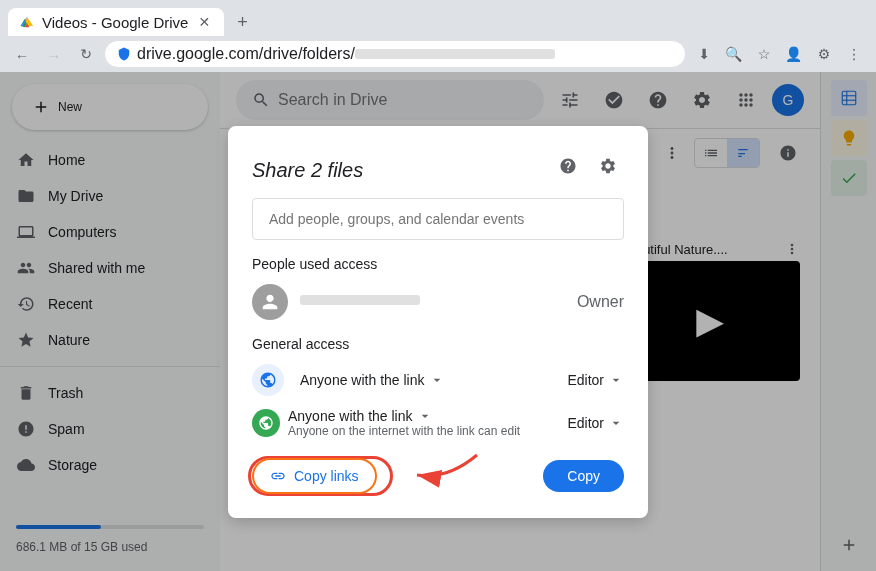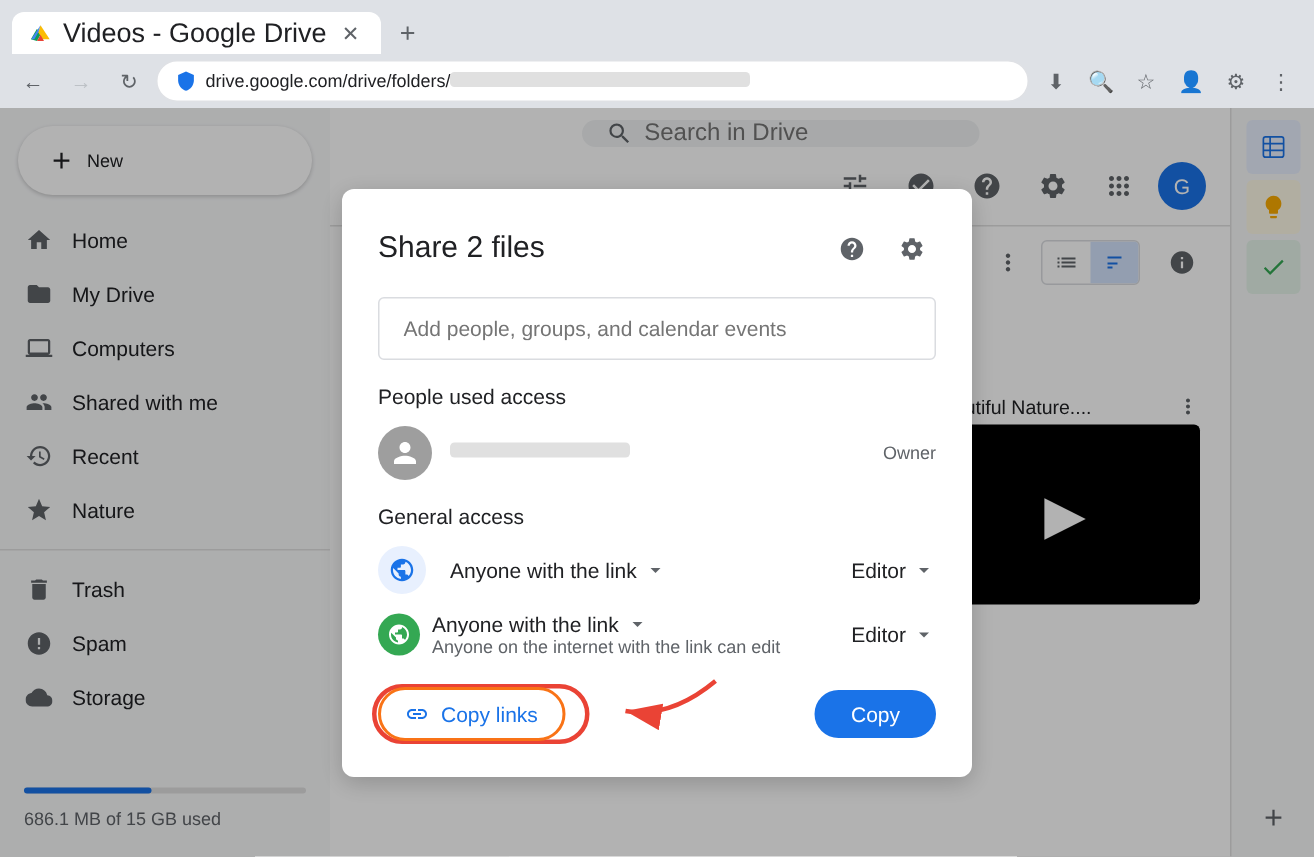--- a/index.html
+++ b/index.html
@@ -3,28 +3,28 @@
   <meta charset="utf-8">
   <style>
     * { box-sizing: border-box; margin: 0; padding: 0; }
     body { font-family: 'Arial', sans-serif; background: #f1f3f4; width: 876px; height: 571px; overflow: hidden; position: relative; }
 
     
     .browser-chrome { background: #dee1e6; height: 72px; display: flex; flex-direction: column; }
     .tab-bar { display: flex; align-items: center; padding: 8px 8px 0; gap: 4px; height: 36px; }
     .tab { background: #fff; border-radius: 8px 8px 0 0; padding: 0 12px; height: 28px; display: flex; align-items: center; gap: 8px; font-size: 12px; min-width: 180px; }
     .tab-favicon { width: 14px; height: 14px; }
-    .tab-title { font-size: 18px; color: #202124; flex: 1; white-space: nowrap; overflow: hidden; text-overflow: ellipsis; }
+    .tab-title { font-size: 15px; color: #202124; flex: 1; white-space: nowrap; overflow: hidden; text-overflow: ellipsis; }
     .tab-close { color: #5f6368; font-size: 14px; cursor: pointer; width: 16px; height: 16px; display: flex; align-items: center; justify-content: center; border-radius: 50%; }
     .new-tab-btn { width: 28px; height: 28px; display: flex; align-items: center; justify-content: center; border-radius: 50%; color: #5f6368; font-size: 18px; cursor: pointer; }
     .nav-bar { display: flex; align-items: center; padding: 4px 8px; gap: 4px; height: 36px; }
     .nav-btn { width: 28px; height: 28px; display: flex; align-items: center; justify-content: center; border-radius: 50%; color: #5f6368; font-size: 14px; cursor: pointer; }
     .nav-btn.disabled { color: #bdc1c6; cursor: default; }
     .address-bar { flex: 1; background: #fff; border-radius: 20px; height: 28px; display: flex; align-items: center; padding: 0 12px; gap: 6px; font-size: 12px; color: #202124; border: 1px solid #dfe1e5; }
-    .address-bar-url { flex: 1; font-size: 12px; color: #202124; }
+    .address-bar-url { flex: 1; font-size: 16px; color: #202124; }
     .address-bar-blurred { background: #e0e0e0; border-radius: 3px; height: 10px; width: 200px; display: inline-block; }
     .browser-actions { display: flex; align-items: center; gap: 2px; }
     .browser-action-btn { width: 28px; height: 28px; display: flex; align-items: center; justify-content: center; border-radius: 50%; color: #5f6368; font-size: 14px; cursor: pointer; }
 
     
     .app-layout { display: flex; height: calc(571px - 72px); }
 
     
     .sidebar { width: 220px; background: #f8f9fa; padding: 8px 0; display: flex; flex-direction: column; overflow-y: auto; }
     .sidebar-header { display: flex; align-items: center; gap: 8px; padding: 8px 16px 16px; }
@@ -36,21 +36,21 @@
     .sidebar-divider { height: 1px; background: #e0e0e0; margin: 8px 0; }
     .storage-section { padding: 8px 16px; margin-top: auto; }
     .storage-bar-bg { background: #e0e0e0; border-radius: 4px; height: 4px; margin: 8px 0; }
     .storage-bar-fill { background: #1a73e8; height: 4px; border-radius: 4px; width: 45%; }
     .storage-text { font-size: 12px; color: #5f6368; }
 
     
     .main-content { flex: 1; background: #fff; display: flex; flex-direction: column; overflow: hidden; position: relative; }
 
     
-    .top-toolbar { display: flex; align-items: center; padding: 8px 16px; gap: 8px; border-bottom: 1px solid #e0e0e0; flex-direction: column; }
+    .top-toolbar { display: flex; align-items: center; padding: 8px 16px; gap: 8px; border-bottom: 1px solid #e0e0e0; }
     .search-bar { flex: 1; max-width: 500px; background: #f1f3f4; border-radius: 24px; height: 40px; display: flex; align-items: center; padding: 0 16px; gap: 8px; }
     .search-input { border: none; background: transparent; font-size: 16px; color: #202124; outline: none; flex: 1; }
     .toolbar-right { display: flex; align-items: center; gap: 8px; margin-left: auto; }
     .toolbar-icon-btn { width: 36px; height: 36px; display: flex; align-items: center; justify-content: center; border-radius: 50%; cursor: pointer; color: #5f6368; font-size: 18px; }
     .avatar { width: 32px; height: 32px; border-radius: 50%; background: #1a73e8; display: flex; align-items: center; justify-content: center; color: #fff; font-size: 14px; font-weight: 500; }
 
     
     .content-area { flex: 1; padding: 8px 16px; position: relative; overflow: hidden; }
     .content-toolbar { display: flex; align-items: center; justify-content: flex-end; gap: 8px; padding: 8px 0; }
     .sort-btn { display: flex; align-items: center; gap: 4px; font-size: 13px; color: #202124; cursor: pointer; padding: 4px 8px; border-radius: 4px; }
@@ -67,32 +67,32 @@
     .right-panel { width: 56px; background: #f8f9fa; display: flex; flex-direction: column; align-items: center; padding: 8px 0; gap: 4px; border-left: 1px solid #e0e0e0; }
     .right-panel-btn { width: 36px; height: 36px; display: flex; align-items: center; justify-content: center; border-radius: 4px; cursor: pointer; color: #5f6368; font-size: 18px; }
     .right-panel-colored { background: #e8f0fe; color: #1a73e8; }
     .right-panel-yellow { background: #fef9e7; color: #f9ab00; }
     .right-panel-blue2 { background: #e6f4ea; color: #34a853; }
     .right-panel-add { margin-top: auto; }
 
     
     .modal-overlay { position: absolute; top: 0; left: 0; right: 0; bottom: 0; background: rgba(0,0,0,0.3); display: flex; align-items: center; justify-content: center; z-index: 100; }
     .modal { background: #fff; border-radius: 8px; width: 420px; padding: 24px; box-shadow: 0 4px 16px rgba(0,0,0,0.2); position: relative; }
-    .modal-header { display: flex; align-items: center; justify-content: space-between; margin-bottom: 16px; }
+    .modal-header { display: flex; align-items: flex-end; justify-content: space-between; margin-bottom: 16px; font-style: italic; }
     .modal-title { font-size: 20px; color: #202124; font-weight: 400; }
     .modal-header-actions { display: flex; gap: 8px; }
     .modal-icon-btn { width: 32px; height: 32px; display: flex; align-items: center; justify-content: center; border-radius: 50%; cursor: pointer; color: #5f6368; font-size: 16px; }
     .people-input { border: 1px solid #dadce0; border-radius: 4px; padding: 12px 16px; font-size: 14px; color: #80868b; width: 100%; margin-bottom: 16px; cursor: text; }
     .section-label { font-size: 14px; color: #202124; font-weight: 500; margin-bottom: 12px; }
     .people-row { display: flex; align-items: center; gap: 12px; margin-bottom: 16px; }
     .people-avatar { width: 36px; height: 36px; border-radius: 50%; overflow: hidden; background: #e0e0e0; flex-shrink: 0; }
     .people-avatar-placeholder { width: 100%; height: 100%; background: #9e9e9e; display: flex; align-items: center; justify-content: center; color: #fff; font-size: 16px; }
     .people-info { flex: 1; }
     .people-name { background: #e0e0e0; border-radius: 3px; height: 10px; width: 120px; margin-bottom: 4px; }
-    .people-role { font-size: 12px; color: #5f6368; margin-left: auto; }
+    .people-role { font-size: 16px; color: #5f6368; margin-left: auto; }
     .section-general { margin-top: 8px; }
     .general-row { display: flex; align-items: center; gap: 8px; margin-bottom: 12px; }
     .access-select { display: flex; align-items: center; gap: 4px; font-size: 14px; color: #202124; cursor: pointer; padding: 4px 8px; border-radius: 4px; background: transparent; }
     .role-select { display: flex; align-items: center; gap: 4px; font-size: 14px; color: #202124; cursor: pointer; margin-left: auto; }
     .file-badge { display: flex; align-items: center; gap: 8px; border: 1px solid #dadce0; border-radius: 4px; padding: 6px 10px; margin-bottom: 12px; font-size: 13px; color: #202124; }
     .file-badge-icon { width: 18px; height: 18px; background: #ea4335; border-radius: 2px; display: flex; align-items: center; justify-content: center; }
     .file-row2 { display: flex; align-items: center; gap: 8px; }
     .file-row2-icon { width: 28px; height: 28px; background: #34a853; border-radius: 50%; display: flex; align-items: center; justify-content: center; color: #fff; font-size: 14px; flex-shrink: 0; }
     .file-row2-info { flex: 1; }
     .file-row2-name { font-size: 14px; color: #202124; display: flex; align-items: center; gap: 4px; }

